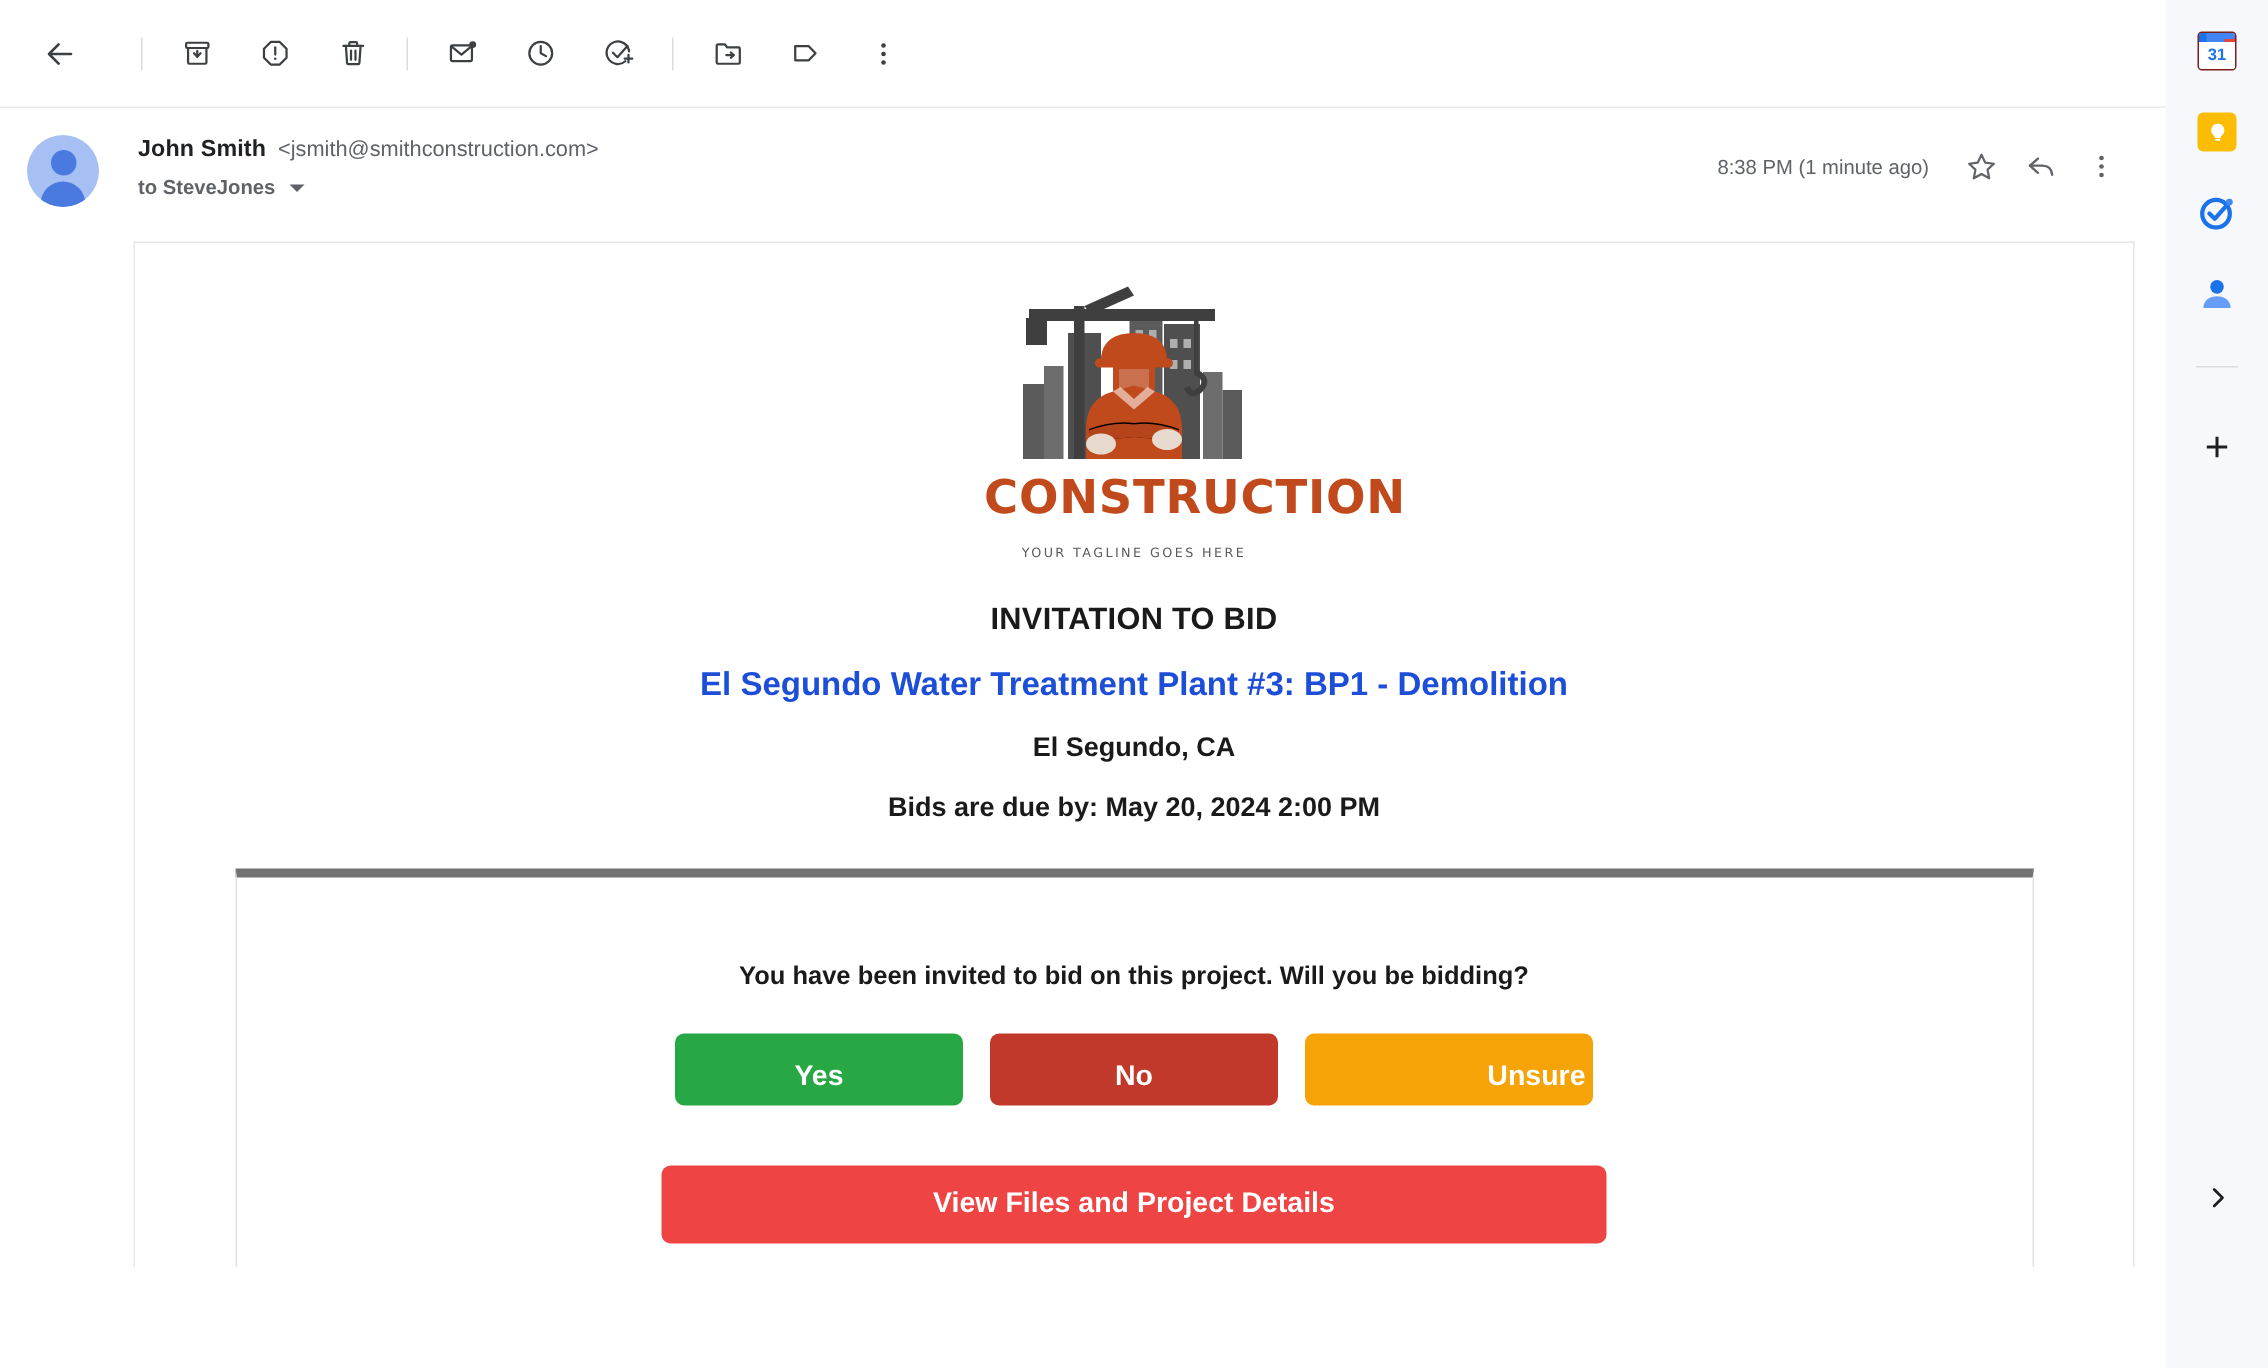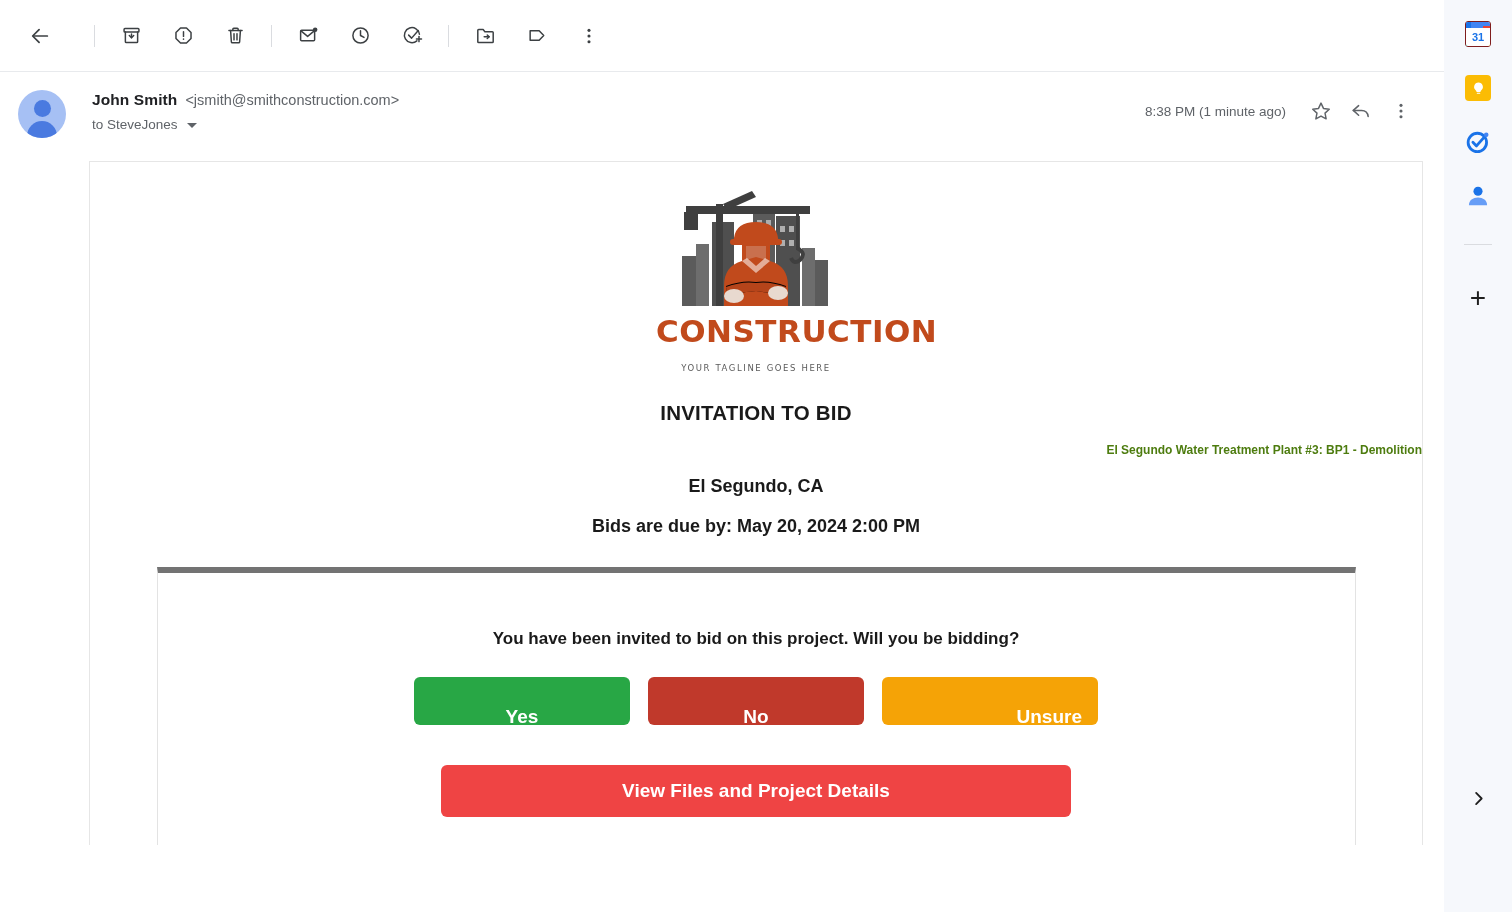--- a/index.html
+++ b/index.html
@@ -109,20 +109,21 @@
     font-size: 14.5px;
     color: #5f6368;
     margin-left: 8px;
   }
   .recipient-line {
     display: flex;
     align-items: center;
     margin-top: 8px;
     cursor: pointer;
     width: fit-content;
+    font-weight: bold;
   }
   .recipient-text {
     font-size: 13.5px;
     color: #5f6368;
   }
   .caret {
     width: 0; height: 0;
     border-left: 5px solid transparent;
     border-right: 5px solid transparent;
     border-top: 5px solid #5f6368;
@@ -194,25 +195,24 @@
 
   
   .hd-main {
     font-size: 20.5px;
     font-weight: bold;
     color: #1a1a1a;
     letter-spacing: .2px;
     margin-top: 50px;
   }
   .hd-sub {
-    font-size: 12px;
-    font-weight: bold;
-    color: #4d7c0f;
+    font-size: 22px;
+    font-weight: bold;
+    color: #1d4ed8;
     margin-top: 18px;
-    text-align: right;
   }
   .hd-sub2 {
     font-size: 18px;
     font-weight: bold;
     color: #1a1a1a;
     margin-top: 19px;
   }
   .hd-due {
     font-size: 18px;
     font-weight: bold;
@@ -235,32 +235,32 @@
     font-weight: bold;
     color: #1a1a1a;
   }
   .btn-row {
     margin-top: 28px;
     display: flex;
     justify-content: center;
     gap: 18px;
   }
   .resp-btn {
-    width: 216px;
+    width: 192px;
     height: 48px;
     border: none;
     border-radius: 6px;
     color: #ffffff;
     font-family: "Liberation Sans", sans-serif;
     font-size: 19px;
     font-weight: bold;
     cursor: pointer;
     line-height: 48px;
     text-align: center;
-    padding: 16px;
+    padding: 5px;
   }
   .cta-wrap { margin-top: 40px; }
   .cta-btn {
     width: 630px;
     height: 52px;
     border: none;
     border-radius: 6px;
     color: #ffffff;
     font-family: "Liberation Sans", sans-serif;
     font-size: 19px;

